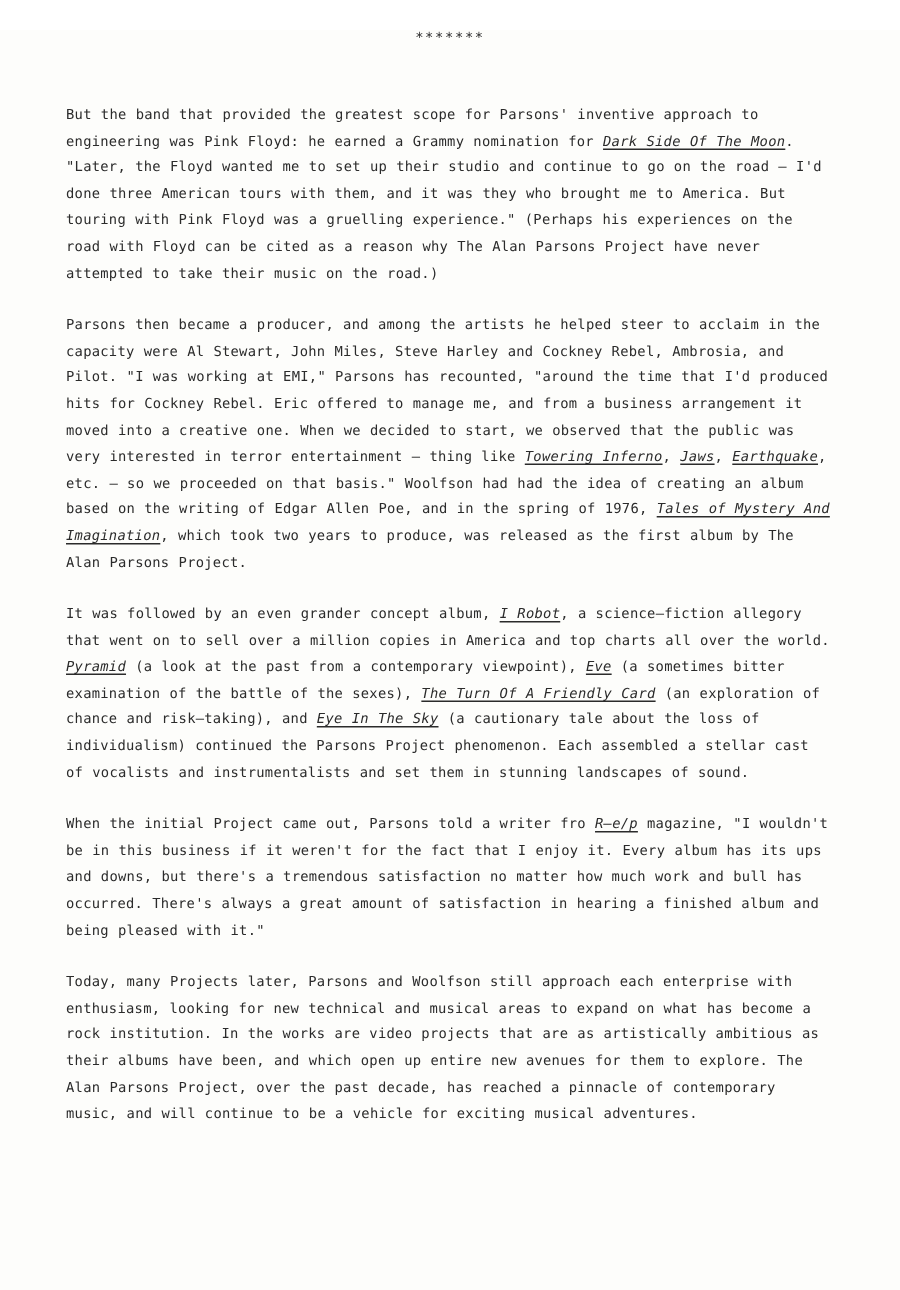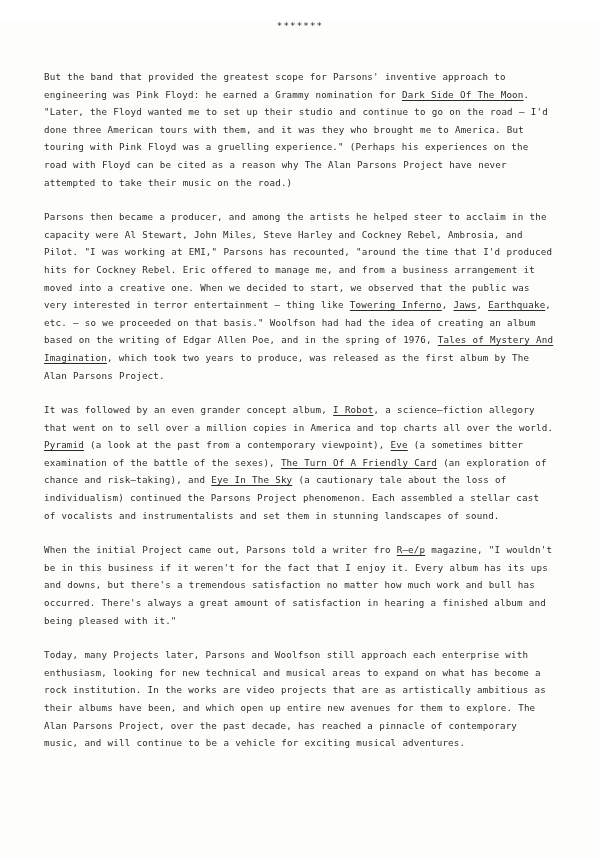--- a/index.html
+++ b/index.html
@@ -37,20 +37,21 @@
     letter-spacing: 0.02em;
     word-spacing: 0.04em;
     white-space: normal;
   }
   p.para:last-of-type {
     margin-bottom: 16px;
   }
   .u {
     text-decoration: underline;
     text-underline-offset: 2px;
+    font-style: italic;
   }
   .divider {
     font-family: "DejaVu Sans Mono", monospace;
     font-size: 9.2px;
     color: #2b2b2b;
     text-align: center;
     margin-top: 20px;
     letter-spacing: 0.12em;
   }
 </style>

